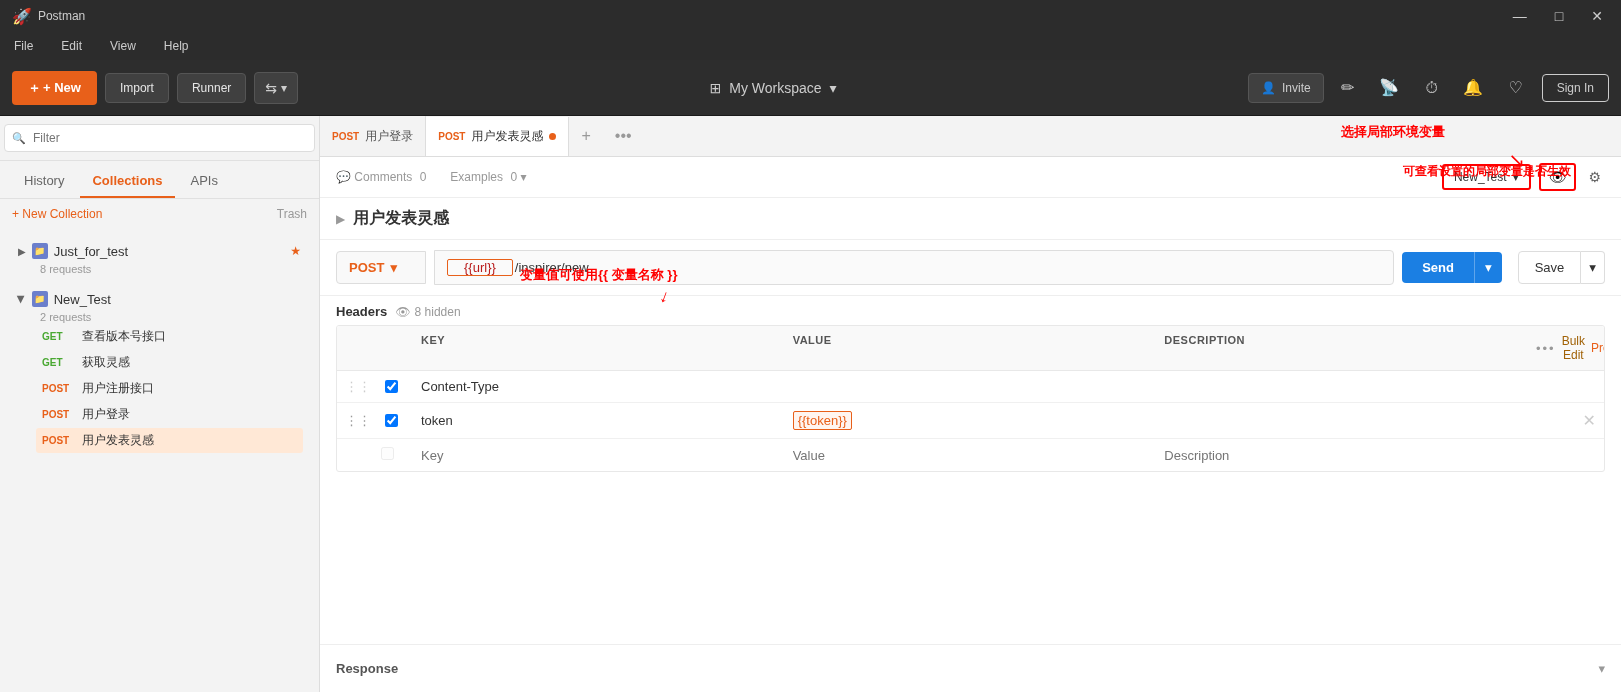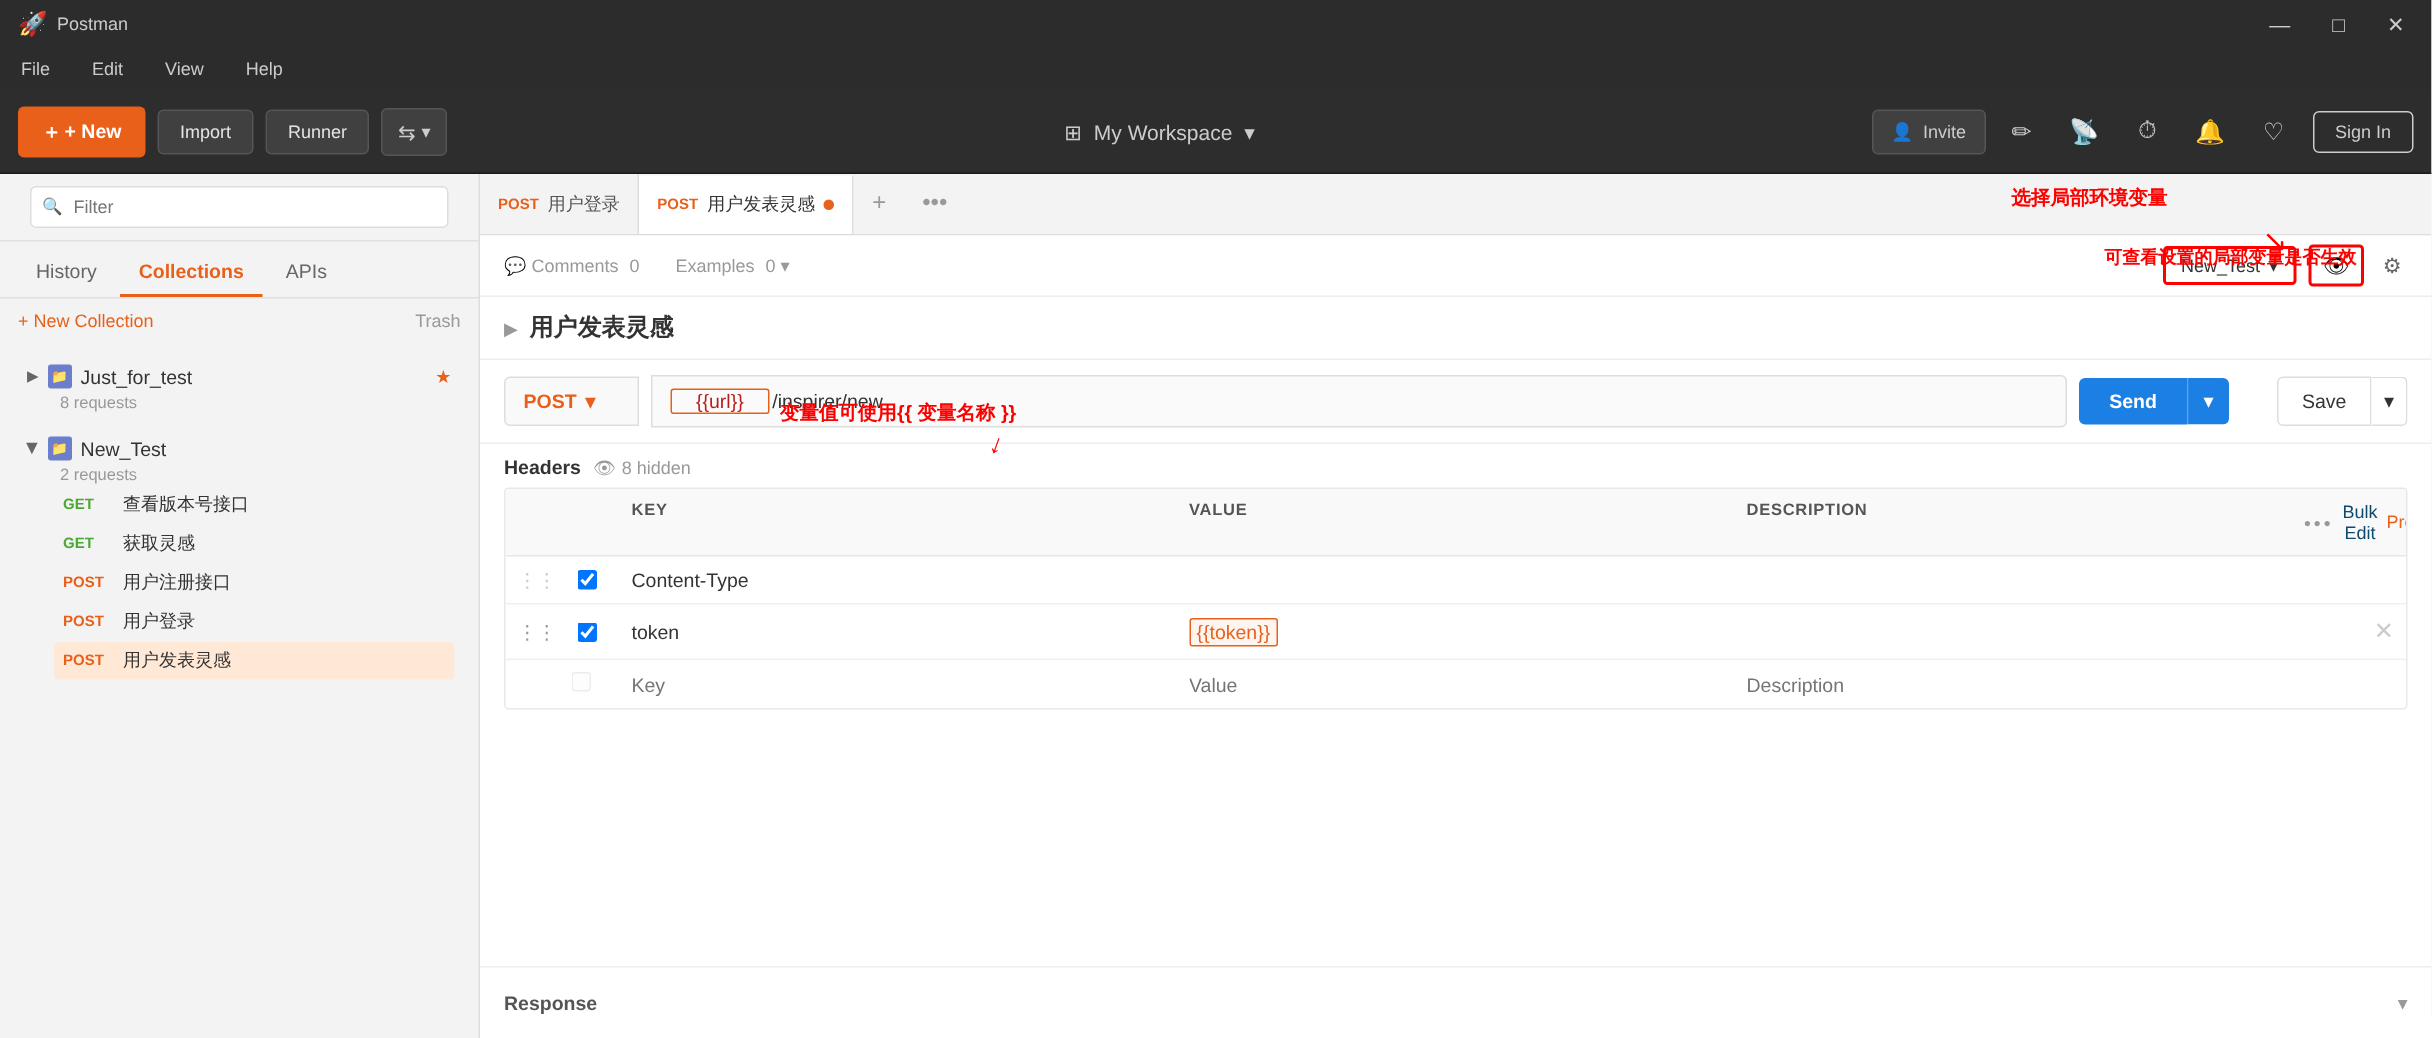--- a/index.html
+++ b/index.html
@@ -28,21 +28,21 @@
 
     .toolbar-right { display: flex; align-items: center; gap: 10px; margin-left: auto; }
     .toolbar-icon-btn { background: none; border: none; color: #ccc; cursor: pointer; font-size: 16px; padding: 4px; width: 32px; height: 32px; display: flex; align-items: center; justify-content: center; border-radius: 3px; }
     .btn-signin { background: none; border: 1px solid #ccc; color: #ccc; border-radius: 4px; padding: 6px 14px; font-size: 12px; cursor: pointer; }
 
     
     .main { display: flex; height: calc(100vh - 116px); }
 
     
     .sidebar { width: 320px; background: #f3f3f3; border-right: 1px solid #ddd; display: flex; flex-direction: column; flex-shrink: 0; }
-    .sidebar-search { padding: 8px 20px; border-bottom: 1px solid #e0e0e0; }
+    .sidebar-search { padding: 8px 4px; border-bottom: 1px solid #e0e0e0; }
     .sidebar-search input { width: 100%; padding: 6px 10px 6px 28px; border: 1px solid #ddd; border-radius: 4px; font-size: 12px; background: white; }
     .search-wrap { position: relative; }
     .search-wrap::before { content: '🔍'; position: absolute; left: 8px; top: 50%; transform: translateY(-50%); font-size: 11px; color: #999; }
 
     .sidebar-tabs { display: flex; padding: 4px 12px 0; border-bottom: 1px solid #e0e0e0; gap: 4px; }
     .sidebar-tab { padding: 8px 12px; font-size: 13px; cursor: pointer; color: #666; border-bottom: 2px solid transparent; }
     .sidebar-tab.active { color: #e8601a; border-bottom: 2px solid #e8601a; font-weight: 600; }
 
     .sidebar-actions { display: flex; align-items: flex-start; justify-content: space-between; padding: 8px 12px; }
     .btn-new-collection { background: none; border: none; color: #e8601a; font-size: 12px; cursor: pointer; display: flex; align-items: center; gap: 4px; }
@@ -85,21 +85,21 @@
     .request-title { font-size: 16px; font-weight: 600; color: #333; }
 
     
     .url-bar { display: flex; align-items: center; padding: 10px 16px; gap: 8px; border-bottom: 1px solid #eee; }
     .method-select { border: 1px solid #ddd; border-radius: 4px 0 0 4px; padding: 8px 12px; font-size: 13px; font-weight: 600; color: #e8601a; background: #f9f9f9; cursor: pointer; display: flex; align-items: center; gap: 6px; min-width: 90px; }
     .url-input-wrap { flex: 1; position: relative; }
     .url-variable { color: #e8601a; border: 1px solid #e8601a; border-radius: 2px; padding: 0 2px; }
     .url-display { width: 100%; padding: 8px 12px; border: 1px solid #ddd; border-radius: 0 4px 4px 0; font-size: 13px; color: #333; background: #fafafa; display: flex; align-items: center; gap: 2px; }
     .btn-send { background: #1b7fe3; color: white; border: none; border-radius: 4px 0 0 4px; padding: 8px 20px; font-size: 13px; font-weight: 600; cursor: pointer; }
     .btn-send-arrow { background: #1b7fe3; color: white; border: none; border-left: 1px solid rgba(255,255,255,0.3); border-radius: 0 4px 4px 0; padding: 8px 10px; cursor: pointer; }
-    .btn-save { background: white; color: #333; border: 1px solid #ddd; border-radius: 4px 0 0 4px; padding: 8px 16px; font-size: 13px; cursor: pointer; margin-left: 24px; }
+    .btn-save { background: white; color: #333; border: 1px solid #ddd; border-radius: 4px 0 0 4px; padding: 8px 16px; font-size: 13px; cursor: pointer; margin-left: 8px; }
     .btn-save-arrow { background: white; color: #333; border: 1px solid #ddd; border-left: none; border-radius: 0 4px 4px 0; padding: 8px 8px; cursor: pointer; }
 
     
     .req-tabs { display: flex; align-items: center; padding: 0 16px; border-bottom: 1px solid #eee; background: white; }
     .req-tab { padding: 10px 12px; font-size: 13px; cursor: pointer; color: #666; border-bottom: 2px solid transparent; }
     .req-tab.active { color: #e8601a; border-bottom: 2px solid #e8601a; }
     .req-tab-right { margin-left: auto; display: flex; gap: 12px; font-size: 12px; color: #999; }
     .req-tab-link { color: #e8601a; cursor: pointer; }
     .headers-row { display: flex; align-items: center; gap: 8px; margin-bottom: 6px; }
     .headers-label { font-size: 13px; font-weight: 600; color: #333; }
@@ -319,21 +319,21 @@
       <div style="border:1px solid #e8e8e8; border-radius:3px; overflow:hidden;">
 
         <div style="display:grid; grid-template-columns:36px 36px 1fr 1fr 1fr 80px; background:#f9f9f9; border-bottom:1px solid #e8e8e8;">
           <div style="padding:8px;"></div>
           <div style="padding:8px;"></div>
           <div style="padding:8px 12px; font-size:11px; font-weight:700; color:#555; text-transform:uppercase; letter-spacing:0.5px;">KEY</div>
           <div style="padding:8px 12px; font-size:11px; font-weight:700; color:#555; text-transform:uppercase; letter-spacing:0.5px;">VALUE</div>
           <div style="padding:8px 12px; font-size:11px; font-weight:700; color:#555; text-transform:uppercase; letter-spacing:0.5px;">DESCRIPTION</div>
           <div style="padding:8px 12px; display:flex; align-items:center; gap:6px;">
             <span style="color:#999; cursor:pointer; letter-spacing:2px;">•••</span>
-            <button style="background:none;border:none;color:#0c4a6e;font-size:12px;cursor:pointer;">Bulk Edit</button>
+            <button style="background:none;border:none;color:#a16207;font-size:12px;cursor:pointer;">Bulk Edit</button>
             <button style="background:none;border:none;color:#e8601a;font-size:12px;cursor:pointer;display:flex;align-items:center;">
               <span>Presets</span>
 
             </button>
           </div>
         </div>
 
         <div style="display:grid; grid-template-columns:36px 36px 1fr 1fr 1fr 80px; border-bottom:1px solid #f0f0f0; align-items:center;">
           <div style="padding:8px; color:#ccc; cursor:grab;">⋮⋮</div>
           <div style="padding:8px; display:flex; align-items:center; justify-content:center;">

